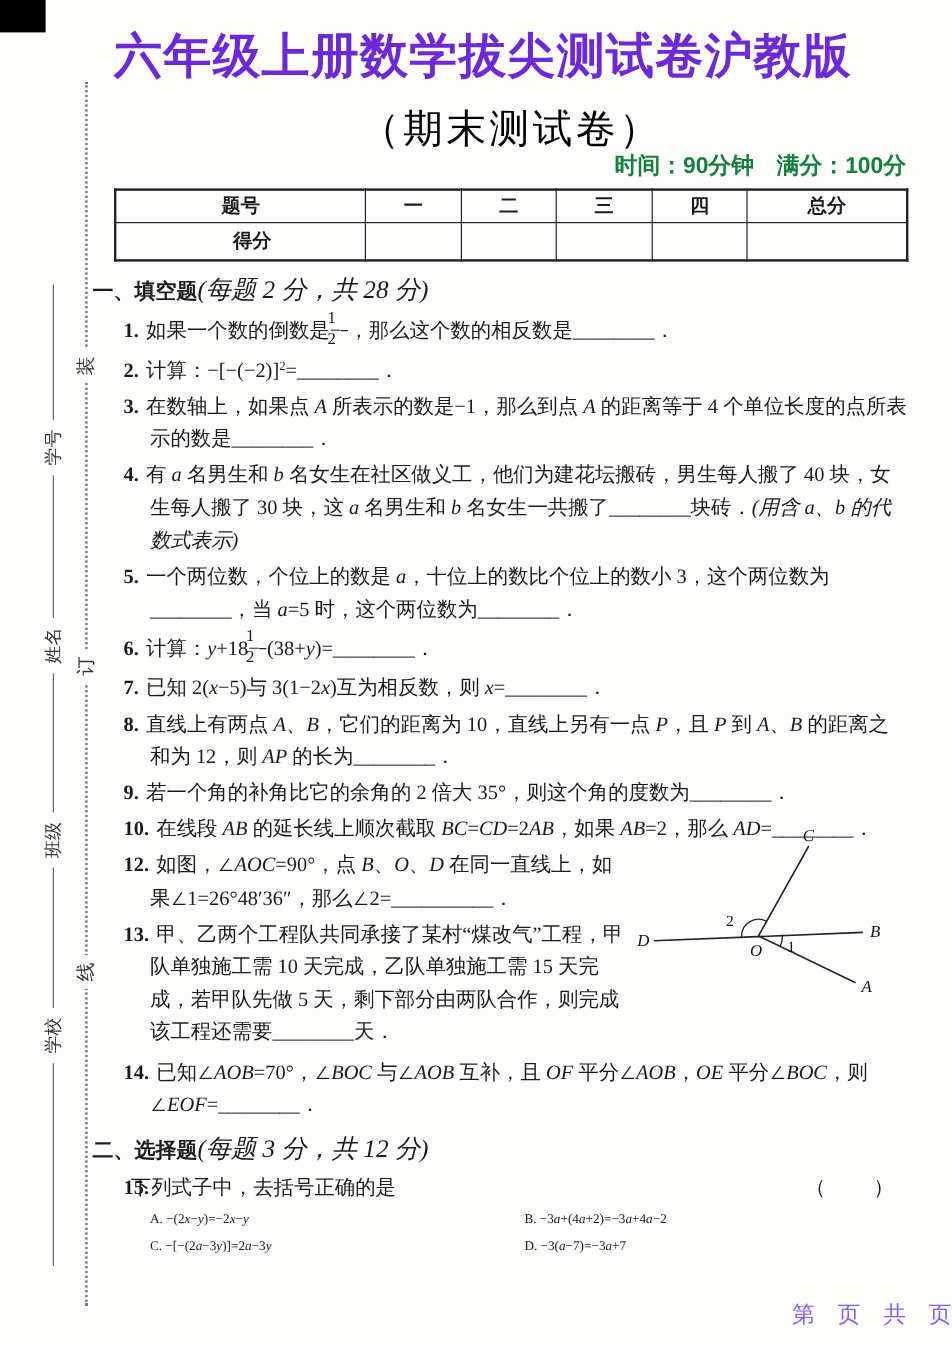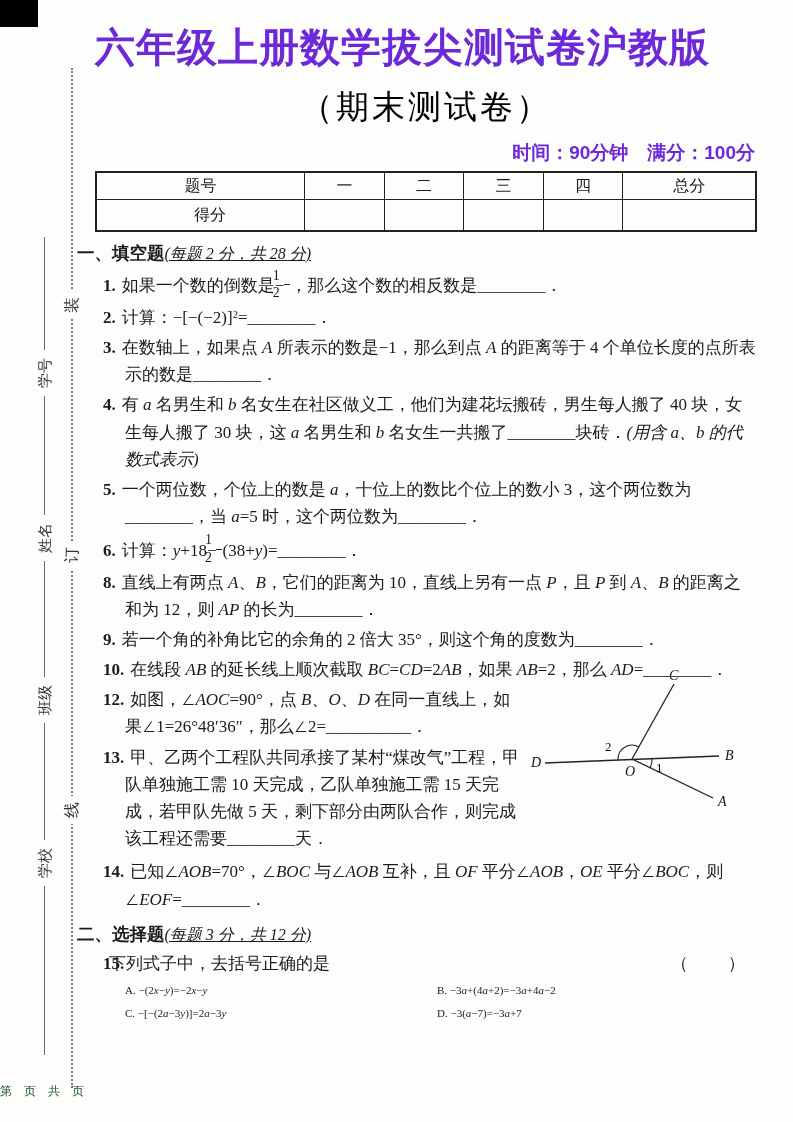--- a/index.html
+++ b/index.html
@@ -15,51 +15,51 @@
   .strip-label{position:absolute;left:45px;transform:translate(-50%,-50%) rotate(-90deg);
     background:#fdfdfc;padding:0 8px;font-size:15px;color:#333;white-space:nowrap;z-index:2;}
   .dot-char{position:absolute;left:72px;transform:translate(-50%,-50%) rotate(-90deg);
     background:#fdfdfc;padding:0 6px;font-size:16px;color:#333;z-index:2;}
   
   .main{position:absolute;left:95px;top:22px;width:662px;}
   .title{margin:0;text-align:left;font-family:"Liberation Sans",sans-serif;
     font-weight:900;font-size:40px;line-height:1.25;letter-spacing:1px;color:#6d28d9;}
   .subtitle{margin:14px 0 0;text-align:center;font-family:"Liberation Sans",sans-serif;
     font-weight:400;font-size:33px;line-height:1.25;letter-spacing:3px;color:#000;}
-  .meta{margin:15px 2px 6px 0;text-align:right;font-family:"Liberation Sans",sans-serif;
-    font-weight:bold;font-size:19px;line-height:1.2;color:#6d28d9;}
-  table.score{width:100%;border-collapse:collapse;border:2px solid #222;}
+  .meta{margin:1px 2px 6px 0;text-align:right;font-family:"Liberation Sans",sans-serif;
+    font-weight:bold;font-size:19px;line-height:1.2;color:#15803d;}
+  table.score{width:100%;border-collapse:collapse;border:2px solid #222;font-weight:bold;}
   table.score td{border:1.5px solid #222;text-align:center;font-size:16px;padding:0;}
   table.score tr.hrow td{height:26px;}
   table.score tr.srow td{height:30px;padding-left:19px;}
   .sec-heading{margin:9px 0 3px -18px;line-height:1.4;}
   .sec-bold{font-family:"Liberation Sans",sans-serif;font-weight:bold;font-size:17.5px;}
-  .sec-note{font-size:16px;font-style:italic;text-decoration:underline;}
+  .sec-note{font-size:21px;font-style:italic;}
   .q{font-size:17px;line-height:1.6;margin:3px 0;padding-left:30px;text-indent:-22px;}
   .qnum{font-weight:bold;padding-right:6px;}
   .seg-i{font-style:italic;font-family:"Liberation Serif",serif;}
   .seg-k{font-style:italic;}
   .seg-sup{vertical-align:0.5em;font-size:0.62em;}
   .frac{display:inline-block;vertical-align:-0.45em;text-align:center;line-height:1.05;font-size:0.82em;}
   .frac .fn{display:block;border-bottom:1.2px solid #222;padding:0 3px 1px;}
   .frac .fd{display:block;padding-top:1px;}
   .qgroup::after{content:"";display:block;clear:both;}
   .figure{float:right;width:228px;height:150px;margin:-20px 0 0 6px;}
   .figure svg{width:100%;height:100%;}
   .figure line{stroke:#222;stroke-width:1.3;fill:none;}
   .figure path{stroke:#222;stroke-width:1.1;fill:none;}
   .figure text{font-family:"Liberation Serif",serif;font-style:italic;font-size:14px;fill:#111;}
   .figure text.num{font-style:normal;font-size:13px;}
   .q15{display:flex;align-items:baseline;font-size:17px;line-height:1.6;margin:4px 0 2px;}
   .q15 .qtext{flex:1;}
   .bracket{margin-right:10px;letter-spacing:2px;}
   .options{display:grid;grid-template-columns:312px 1fr;padding-left:30px;
     font-size:11px;line-height:2.05;}
-  .footer{position:absolute;left:0;right:0;top:1083px;text-align:left;
-    font-family:"Liberation Sans",sans-serif;font-size:12px;color:#14532d;}
+  .footer{position:absolute;left:0;right:0;top:1083px;text-align:right;
+    font-family:"Liberation Sans",sans-serif;font-size:19px;color:#8b5cf6;}
 </style>
 </head>
 <body>
 
 <div class="corner-mark"></div>
 
 <div>
   <div class="solid-line"></div>
   <span class="strip-label" style="top:373px">学号</span>
   <span class="strip-label" style="top:538px">姓名</span>
@@ -100,20 +100,21 @@
   <div class="sec-heading">
     <span class="sec-bold">一、填空题</span><span class="sec-note">(每题 2 分，共 28 分)</span>
   </div>
 
   <div class="q"><span class="qnum">1.</span><span><span>如果一个数的倒数是</span><span>−</span><span class="frac"><span class="fn">1</span><span class="fd">2</span></span><span>，那么这个数的相反数是________．</span></span></div>
   <div class="q"><span class="qnum">2.</span><span><span>计算：−[−(−2)]</span><span class="seg-sup">2</span><span>=________．</span></span></div>
   <div class="q"><span class="qnum">3.</span><span><span>在数轴上，如果点 </span><span class="seg-i">A</span><span> 所表示的数是−1，那么到点 </span><span class="seg-i">A</span><span> 的距离等于 4 个单位长度的点所表示的数是________．</span></span></div>
   <div class="q"><span class="qnum">4.</span><span><span>有 </span><span class="seg-i">a</span><span> 名男生和 </span><span class="seg-i">b</span><span> 名女生在社区做义工，他们为建花坛搬砖，男生每人搬了 40 块，女生每人搬了 30 块，这 </span><span class="seg-i">a</span><span> 名男生和 </span><span class="seg-i">b</span><span> 名女生一共搬了________块砖．</span><span class="seg-k">(用含 </span><span class="seg-i">a</span><span class="seg-k">、</span><span class="seg-i">b</span><span class="seg-k"> 的代数式表示)</span></span></div>
   <div class="q"><span class="qnum">5.</span><span><span>一个两位数，个位上的数是 </span><span class="seg-i">a</span><span>，十位上的数比个位上的数小 3，这个两位数为________，当 </span><span class="seg-i">a</span><span>=5 时，这个两位数为________．</span></span></div>
   <div class="q"><span class="qnum">6.</span><span><span>计算：</span><span class="seg-i">y</span><span>+18−</span><span class="frac"><span class="fn">1</span><span class="fd">2</span></span><span>(38+</span><span class="seg-i">y</span><span>)=________．</span></span></div>
+  <div class="q"><span class="qnum">7.</span><span><span>已知 2(</span><span class="seg-i">x</span><span>−5)与 3(1−2</span><span class="seg-i">x</span><span>)互为相反数，则 </span><span class="seg-i">x</span><span>=________．</span></span></div>
   <div class="q"><span class="qnum">8.</span><span><span>直线上有两点 </span><span class="seg-i">A</span><span>、</span><span class="seg-i">B</span><span>，它们的距离为 10，直线上另有一点 </span><span class="seg-i">P</span><span>，且 </span><span class="seg-i">P</span><span> 到 </span><span class="seg-i">A</span><span>、</span><span class="seg-i">B</span><span> 的距离之和为 12，则 </span><span class="seg-i">AP</span><span> 的长为________．</span></span></div>
   <div class="q"><span class="qnum">9.</span><span><span>若一个角的补角比它的余角的 2 倍大 35°，则这个角的度数为________．</span></span></div>
   <div class="q"><span class="qnum">10.</span><span><span>在线段 </span><span class="seg-i">AB</span><span> 的延长线上顺次截取 </span><span class="seg-i">BC</span><span>=</span><span class="seg-i">CD</span><span>=2</span><span class="seg-i">AB</span><span>，如果 </span><span class="seg-i">AB</span><span>=2，那么 </span><span class="seg-i">AD</span><span>=________．</span></span></div>
 
   <div class="qgroup">
     <div class="figure">
       <svg viewBox="0 0 228 150">
         <line x1="16" y1="97" x2="190" y2="90"></line>
         <line x1="103" y1="93" x2="145" y2="18"></line>
         <line x1="103" y1="93" x2="184" y2="132"></line>

